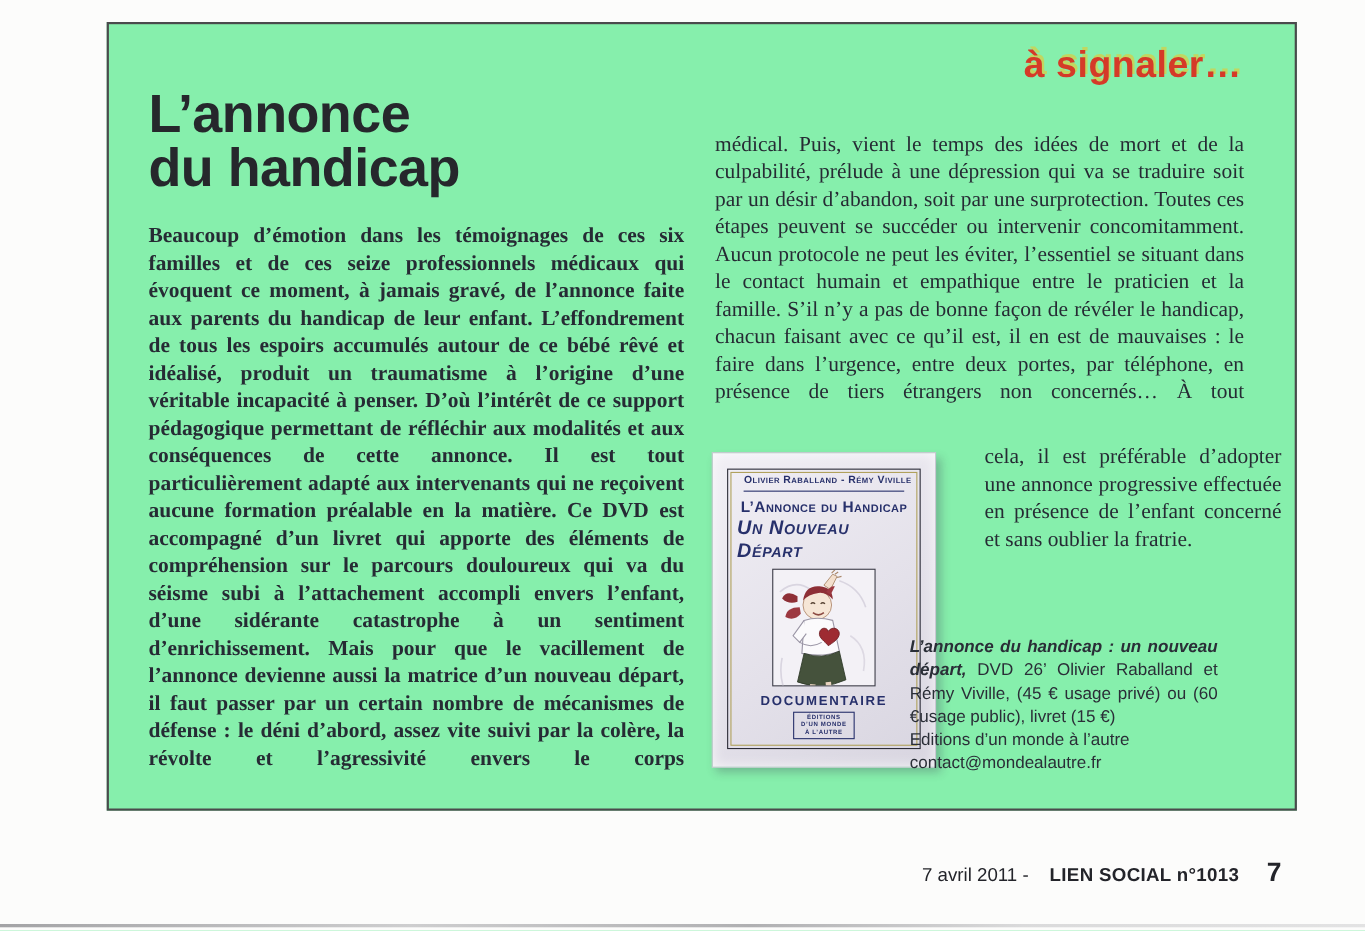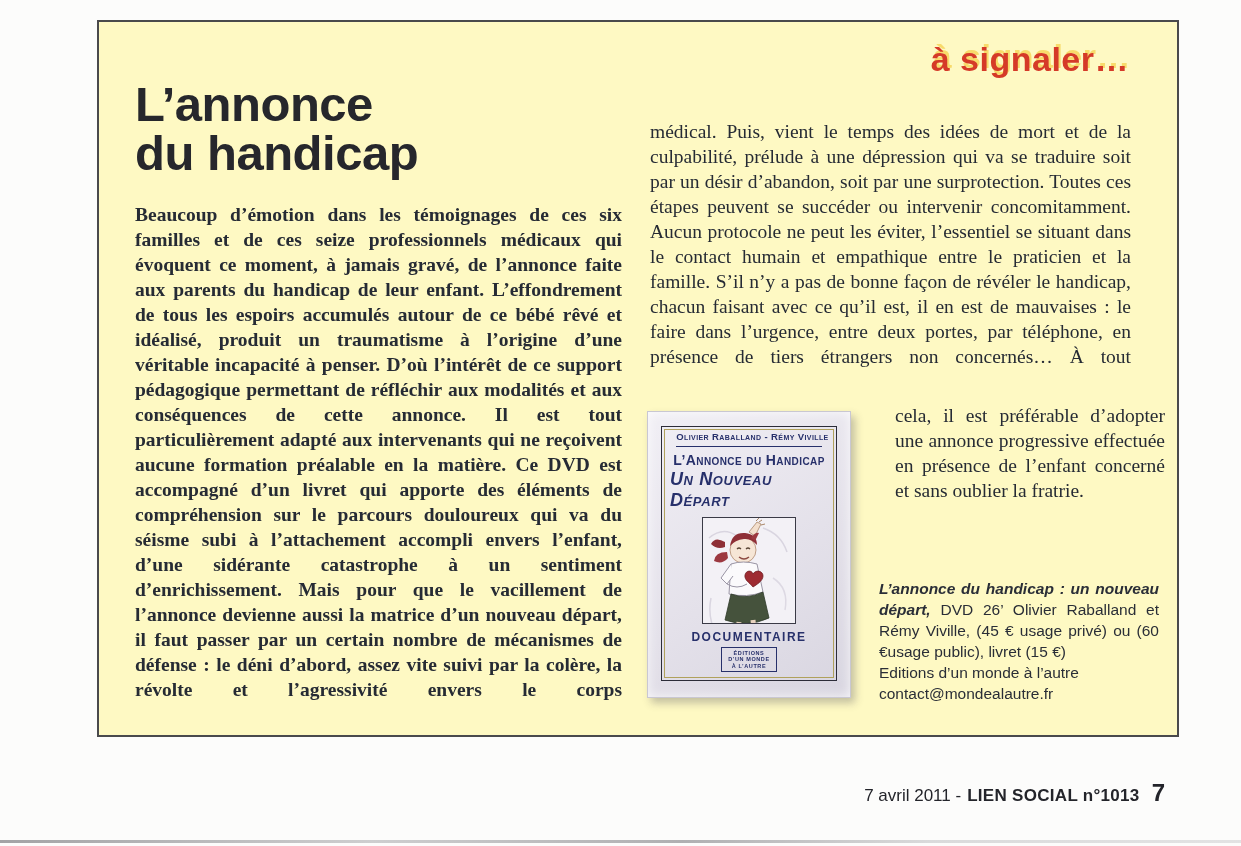--- a/index.html
+++ b/index.html
@@ -4,21 +4,21 @@
 <style>
   html,body{margin:0;padding:0;}
   body{
     width:1241px;height:846px;position:relative;overflow:hidden;
     background:#fcfcfb;
     font-family:"Liberation Sans",sans-serif;
   }
   
   .article-box{
     position:absolute;left:97px;top:20px;width:1082px;height:717px;
-    background:#fef9c3;
+    background:#86efac;
     border:2px solid #4a4a4c;
     box-sizing:border-box;
   }
   .section-label{
     position:absolute;top:18px;right:48px;
     font-size:34px;font-weight:bold;letter-spacing:.5px;
     color:#d53a28;
     text-shadow:2px -3px 0 rgba(243,195,35,.55);
   }
   .article-title{
@@ -78,30 +78,30 @@
     margin-top:6px;font-size:12px;font-weight:bold;color:#27306b;
     letter-spacing:1.5px;
   }
   .dvd-logo{
     margin-top:3px;border:1px solid #27306b;padding:2px 6px;
     text-align:center;line-height:6.5px;
   }
   .dvd-logo div{font-size:5.5px;font-weight:bold;color:#27306b;letter-spacing:.6px;}
   
   .caption{
-    position:absolute;left:780px;top:556px;width:280px;
+    position:absolute;left:728px;top:556px;width:280px;
     font-size:15.5px;line-height:21px;color:#2a2e37;
     text-align:justify;
   }
   .caption .cap-bold{font-weight:bold;font-style:italic;}
   .caption .cap-line{text-align:left;}
   
   .footer{
     position:absolute;top:774px;right:76px;
-    font-size:17px;color:#23242a;display:flex;align-items:baseline;gap:6px;
+    font-size:17px;color:#23242a;display:flex;align-items:baseline;gap:19px;
   }
   .footer .issue{font-weight:bold;letter-spacing:.3px;margin-top:12px;}
   .footer .pagenum{font-weight:bold;font-size:24px;margin-left:6px;}
   
   .scan-line{
     position:absolute;left:0;top:840px;width:100%;height:3px;
     background:linear-gradient(90deg,rgba(90,90,95,.55) 0%,rgba(120,120,125,.35) 30%,rgba(100,100,105,.5) 55%,rgba(140,140,145,.3) 75%,rgba(150,150,155,.25) 100%);
   }
 </style>
 </head>

